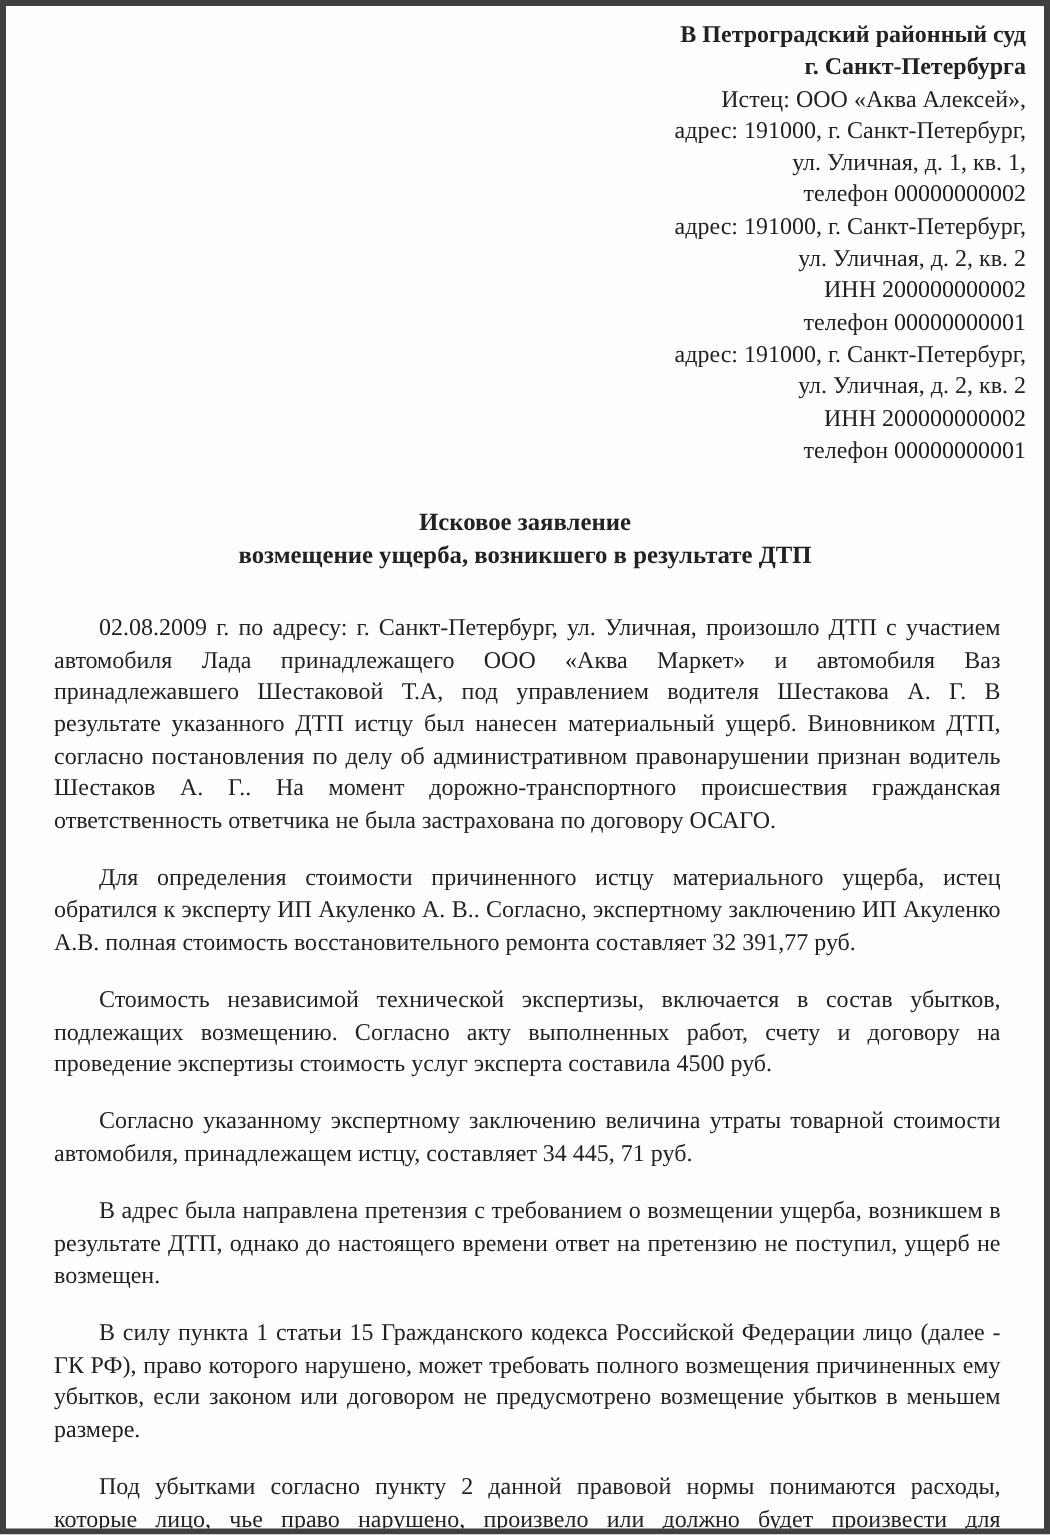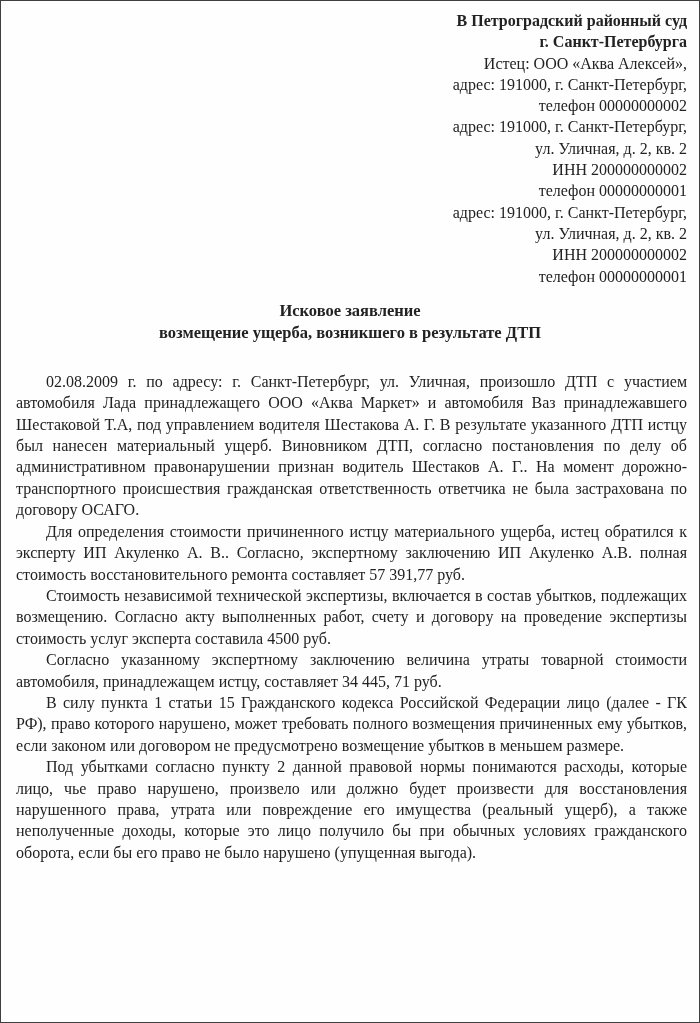--- a/index.html
+++ b/index.html
@@ -6,82 +6,84 @@
     margin: 0;
     padding: 0;
     background: #ffffff;
   }
   .page {
     position: relative;
     width: 700px;
     height: 1023px;
     background: #fefefe;
     box-sizing: border-box;
-    border: 1px solid #404040;
+    border: 4px solid #404040;
     font-family: "Liberation Serif", "DejaVu Serif", serif;
     color: #222222;
     overflow: hidden;
   }
   .header-block {
     padding-top: 9px;
     padding-right: 12px;
     text-align: right;
     font-size: 16px;
     line-height: 21.3px;
   }
   .header-line { white-space: nowrap; }
   .bold { font-weight: bold; }
   .title-block {
-    margin-top: 13px;
+    margin-top: 26px;
     text-align: center;
     font-weight: bold;
     font-size: 16.5px;
     line-height: 22px;
   }
   .body-block {
     margin-top: 27px;
     padding-left: 15px;
     padding-right: 12px;
     font-size: 16px;
     line-height: 21.4px;
     text-align: justify;
   }
   .body-block p {
-    margin: 0;
+    margin: 17px;
     text-indent: 30px;
   }
 </style>
 </head>
 <body>
 
 <div class="page">
 
   <div class="header-block">
     <div class="header-line bold">В Петроградский районный суд</div>
     <div class="header-line bold">г. Санкт-Петербурга</div>
     <div class="header-line">Истец: ООО «Аква Алексей»,</div>
     <div class="header-line">адрес: 191000, г. Санкт-Петербург,</div>
+    <div class="header-line">ул. Уличная, д. 1, кв. 1,</div>
     <div class="header-line">телефон 00000000002</div>
     <div class="header-line">адрес: 191000, г. Санкт-Петербург,</div>
     <div class="header-line">ул. Уличная, д. 2, кв. 2</div>
     <div class="header-line">ИНН 200000000002</div>
     <div class="header-line">телефон 00000000001</div>
     <div class="header-line">адрес: 191000, г. Санкт-Петербург,</div>
     <div class="header-line">ул. Уличная, д. 2, кв. 2</div>
     <div class="header-line">ИНН 200000000002</div>
     <div class="header-line">телефон 00000000001</div>
   </div>
 
   <div class="title-block">
     <div>Исковое заявление</div>
     <div>возмещение ущерба, возникшего в результате ДТП</div>
   </div>
 
   <div class="body-block">
     <p>02.08.2009 г. по адресу: г. Санкт-Петербург, ул. Уличная, произошло ДТП с участием автомобиля Лада принадлежащего ООО «Аква Маркет» и автомобиля Ваз принадлежавшего Шестаковой Т.А, под управлением водителя Шестакова А. Г. В результате указанного ДТП истцу был нанесен материальный ущерб. Виновником ДТП, согласно постановления по делу об административном правонарушении признан водитель Шестаков А. Г.. На момент дорожно-транспортного происшествия гражданская ответственность ответчика не была застрахована по договору ОСАГО.</p>
-    <p>Для определения стоимости причиненного истцу материального ущерба, истец обратился к эксперту ИП Акуленко А. В.. Согласно, экспертному заключению ИП Акуленко А.В. полная стоимость восстановительного ремонта составляет 57 391,77 руб.</p>
+    <p>Для определения стоимости причиненного истцу материального ущерба, истец обратился к эксперту ИП Акуленко А. В.. Согласно, экспертному заключению ИП Акуленко А.В. полная стоимость восстановительного ремонта составляет 32 391,77 руб.</p>
     <p>Стоимость независимой технической экспертизы, включается в состав убытков, подлежащих возмещению. Согласно акту выполненных работ, счету и договору на проведение экспертизы стоимость услуг эксперта составила 4500 руб.</p>
     <p>Согласно указанному экспертному заключению величина утраты товарной стоимости автомобиля, принадлежащем истцу, составляет 34 445, 71 руб.</p>
+    <p>В адрес была направлена претензия с требованием о возмещении ущерба, возникшем в результате ДТП, однако до настоящего времени ответ на претензию не поступил, ущерб не возмещен.</p>
     <p>В силу пункта 1 статьи 15 Гражданского кодекса Российской Федерации лицо (далее - ГК РФ), право которого нарушено, может требовать полного возмещения причиненных ему убытков, если законом или договором не предусмотрено возмещение убытков в меньшем размере.</p>
     <p>Под убытками согласно пункту 2 данной правовой нормы понимаются расходы, которые лицо, чье право нарушено, произвело или должно будет произвести для восстановления нарушенного права, утрата или повреждение его имущества (реальный ущерб), а также неполученные доходы, которые это лицо получило бы при обычных условиях гражданского оборота, если бы его право не было нарушено (упущенная выгода).</p>
   </div>
 
 </div>
 
 </body></html>

